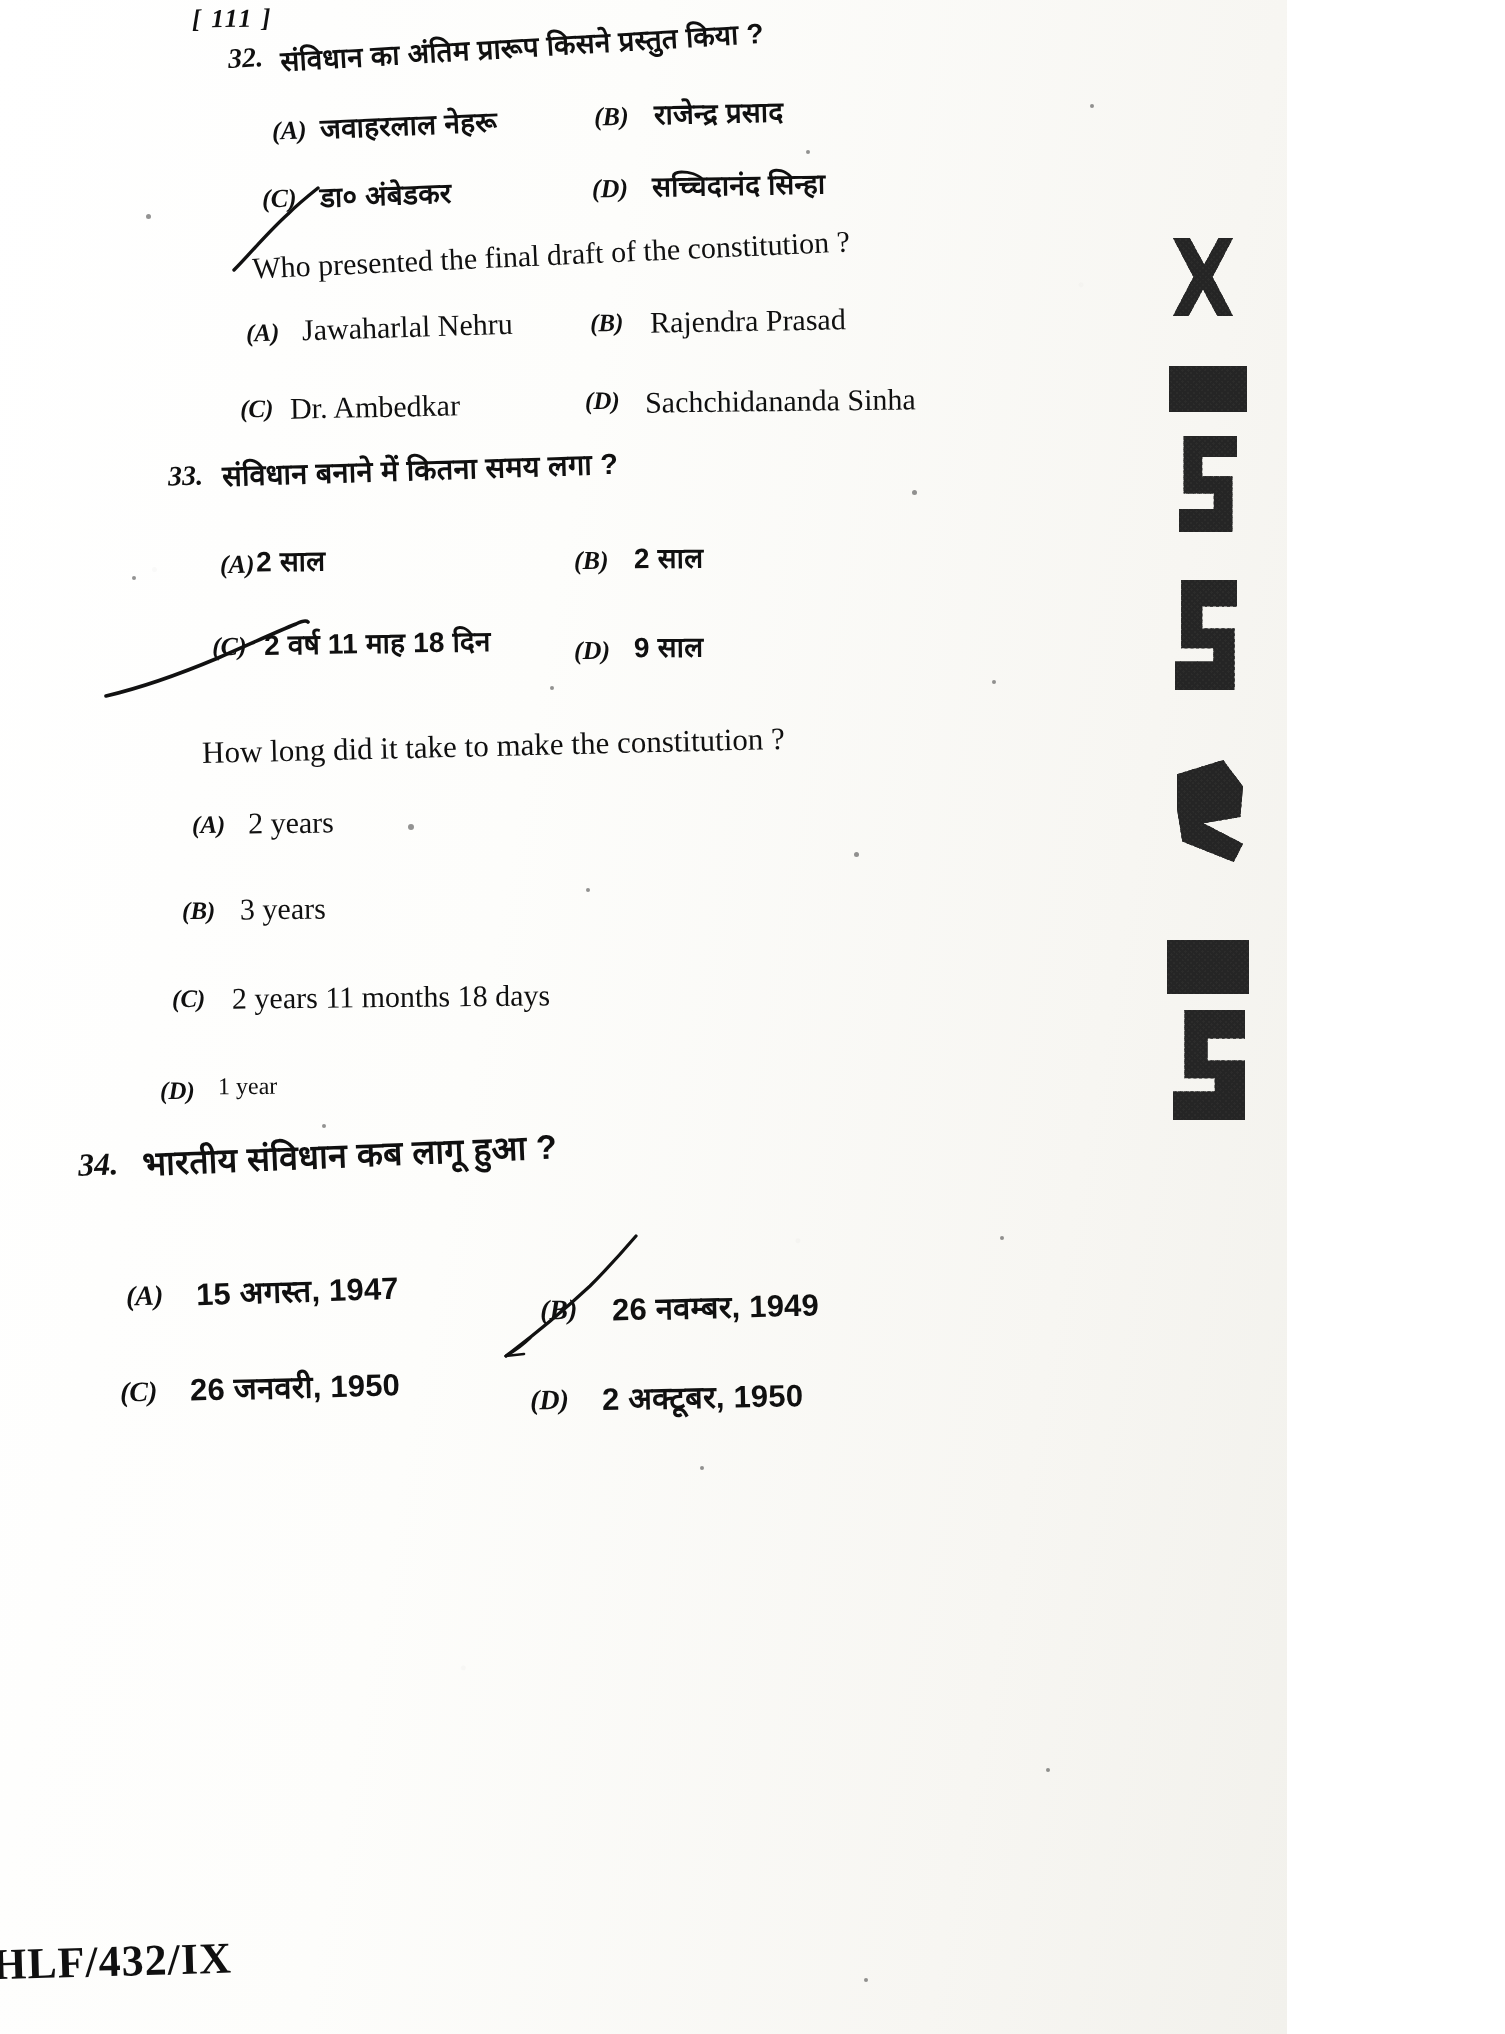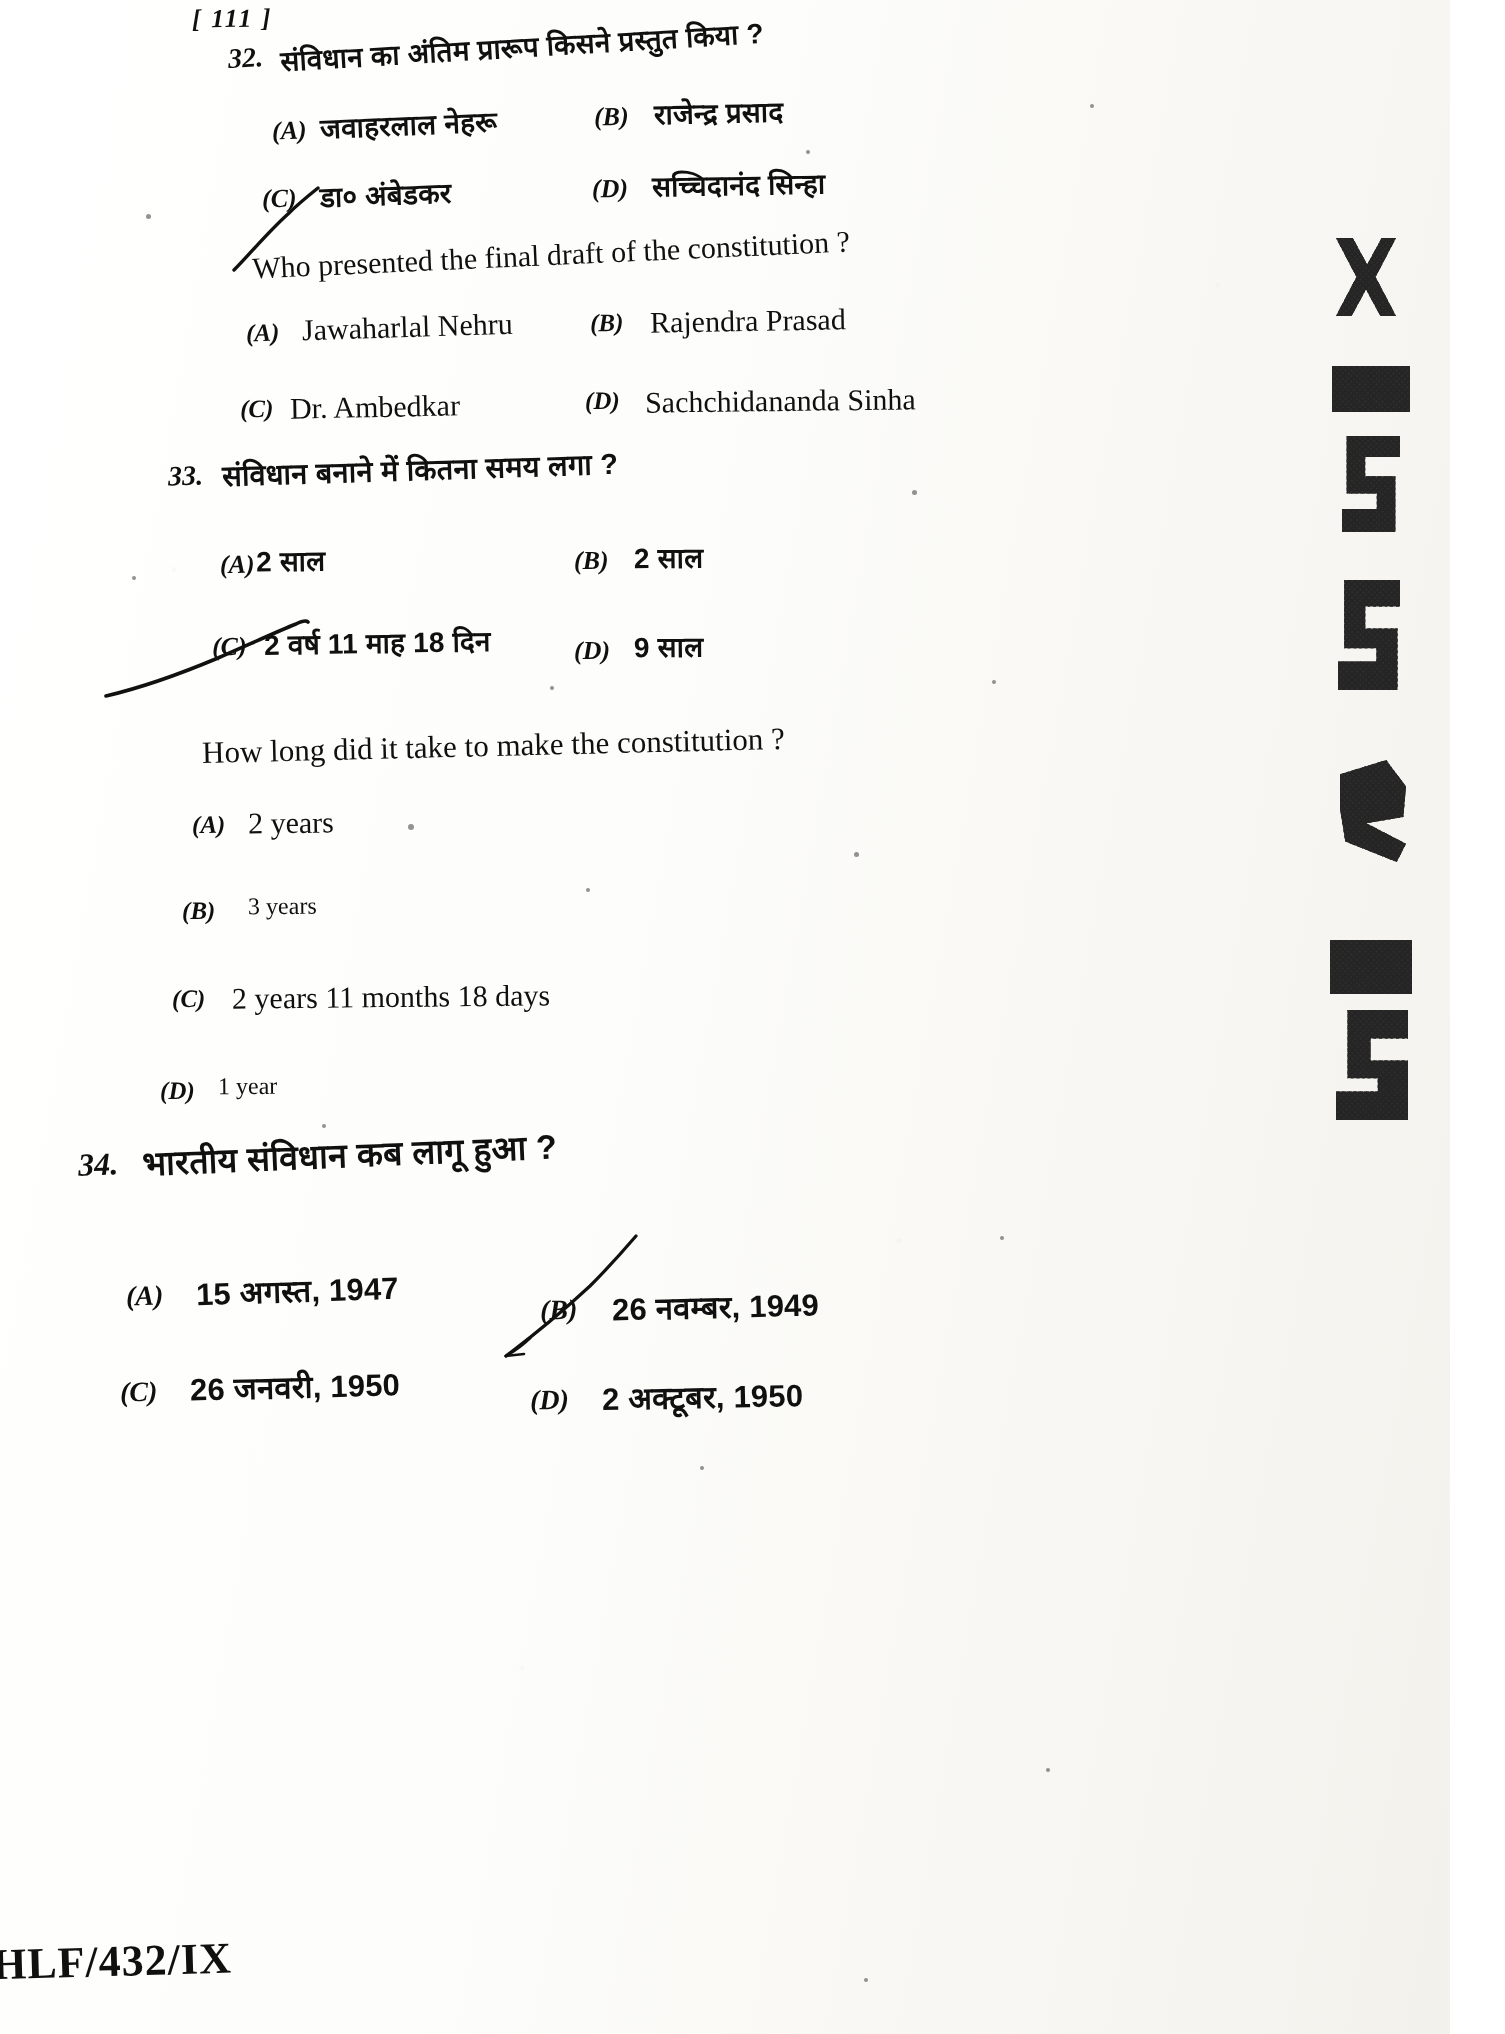--- a/index.html
+++ b/index.html
@@ -6,21 +6,21 @@
     margin: 0;
     padding: 0;
     background: #ffffff;
   }
   body {
     font-family: "Liberation Serif", "DejaVu Serif", serif;
     color: #0d0d0d;
   }
   .page {
     position: relative;
-    width: 1450px;
+    width: 1287px;
     height: 2034px;
     overflow: hidden;
     background: #fbfbf9;
     background-image:
       radial-gradient(circle at 12% 28%, rgba(0,0,0,0.020) 0 2px, transparent 3px),
       radial-gradient(circle at 62% 61%, rgba(0,0,0,0.018) 0 2px, transparent 3px),
       radial-gradient(circle at 84% 14%, rgba(0,0,0,0.016) 0 2px, transparent 3px),
       radial-gradient(circle at 36% 82%, rgba(0,0,0,0.020) 0 2px, transparent 3px),
       linear-gradient(100deg, #ffffff 0%, #fdfdfb 40%, #f7f6f2 78%, #f2f1ec 100%);
   }
@@ -149,21 +149,21 @@
   <svg class="pen" style="left:100px; top:612px;" width="280" height="100" viewBox="0 0 280 100">
     <path d="M6 84 C 40 76, 80 62, 118 46 C 148 33, 176 20, 196 12 C 202 9, 206 8, 208 10" stroke="#111" stroke-width="3.6" fill="none" stroke-linecap="round"></path>
   </svg>
 
   <div class="txt eng" style="left:202px; top:730px; font-size:31px; transform:rotate(-1.4deg);">How long did it take to make the constitution ?</div>
 
   <div class="txt opt-label" style="left:192px; top:812px; font-size:25px; transform:rotate(-0.7deg);">(A)</div>
   <div class="txt eng" style="left:248px; top:808px; font-size:30px; transform:rotate(-0.8deg);">2 years</div>
 
   <div class="txt opt-label" style="left:182px; top:898px; font-size:25px; transform:rotate(-0.5deg);">(B)</div>
-  <div class="txt eng" style="left:248px; top:894px; font-size:24px; transform:rotate(-0.6deg);text-align:center;">3 years</div>
+  <div class="txt eng" style="left:240px; top:894px; font-size:30px; transform:rotate(-0.6deg);text-align:center;">3 years</div>
 
   <div class="txt opt-label" style="left:172px; top:986px; font-size:25px; transform:rotate(-0.5deg);">(C)</div>
   <div class="txt eng" style="left:232px; top:982px; font-size:30px; transform:rotate(-0.6deg);">2 years 11 months 18 days</div>
 
   <div class="txt opt-label" style="left:160px; top:1078px; font-size:25px; transform:rotate(-0.4deg);">(D)</div>
   <div class="txt eng" style="left:218px; top:1074px; font-size:24px; transform:rotate(-0.5deg);">1 year</div>
 
   <div class="txt qnum" style="left:78px; top:1148px; font-size:32px; transform:rotate(-2.2deg);">34.</div>
   <div class="txt hindi" style="left:142px; top:1138px; font-size:34px; transform:rotate(-2.4deg);">भारतीय संविधान कब लागू हुआ ?</div>
 

